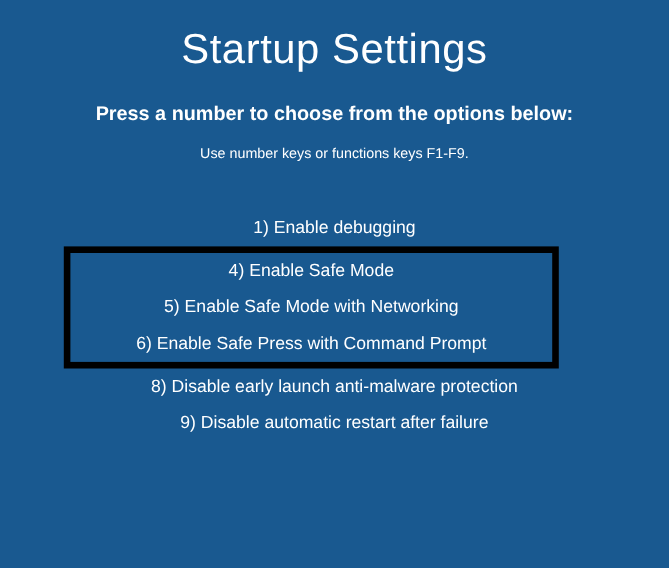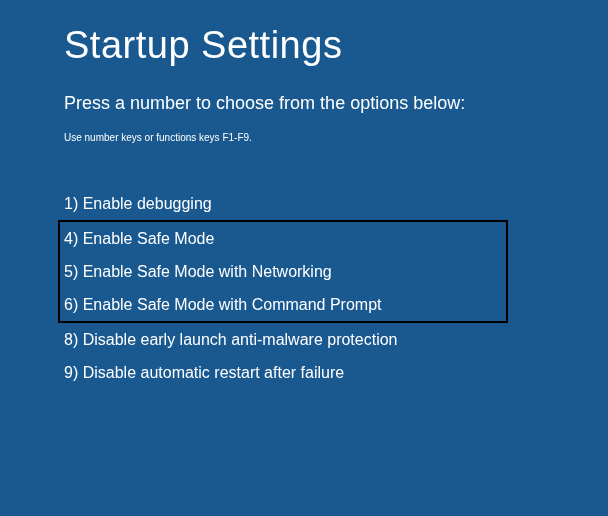--- a/index.html
+++ b/index.html
@@ -1,54 +1,55 @@
 <!DOCTYPE html>
 <html><head>
   <meta charset="utf-8">
   <style>
     * {
       margin: 0;
       padding: 0;
       box-sizing: border-box;
+      text-align: center;
     }
     body {
       width: 608px;
       height: 516px;
       background-color: #195990;
       font-family: "Segoe UI", Arial, sans-serif;
       color: #ffffff;
       padding: 24px 64px;
       overflow: hidden;
     }
     .title {
       font-size: 38px;
       font-weight: 300;
       letter-spacing: 0.5px;
       margin-bottom: 26px;
     }
     .subtitle {
       font-size: 18px;
-      font-weight: 400;
+      font-weight: 700;
       margin-bottom: 18px;
     }
     .hint {
-      font-size: 10px;
+      font-size: 13px;
       font-weight: 400;
       margin-bottom: 44px;
     }
     .options {
       list-style: none;
     }
     .option-item {
       font-size: 16px;
       font-weight: 400;
       line-height: 33px;
     }
     .highlight-box {
-      border: 2px solid #000000;
+      border: 6px solid #000000;
       padding: 0 4px;
       margin-left: -6px;
       margin-right: 36px;
     }
   </style>
 </head>
 <body>
 
 <h1 class="title">Startup Settings</h1>
 <p class="subtitle">Press a number to choose from the options below:</p>
@@ -59,21 +60,21 @@
     <span>1</span>) <span>Enable debugging</span>
   </li>
   <div class="highlight-box">
     <li class="option-item">
       <span>4</span>) <span>Enable Safe Mode</span>
     </li>
     <li class="option-item">
       <span>5</span>) <span>Enable Safe Mode with Networking</span>
     </li>
     <li class="option-item">
-      <span>6</span>) <span>Enable Safe Mode with Command Prompt</span>
+      <span>6</span>) <span>Enable Safe Press with Command Prompt</span>
     </li>
   </div>
   <li class="option-item">
     <span>8</span>) <span>Disable early launch anti-malware protection</span>
   </li>
   <li class="option-item">
     <span>9</span>) <span>Disable automatic restart after failure</span>
   </li>
 </ul>
 

